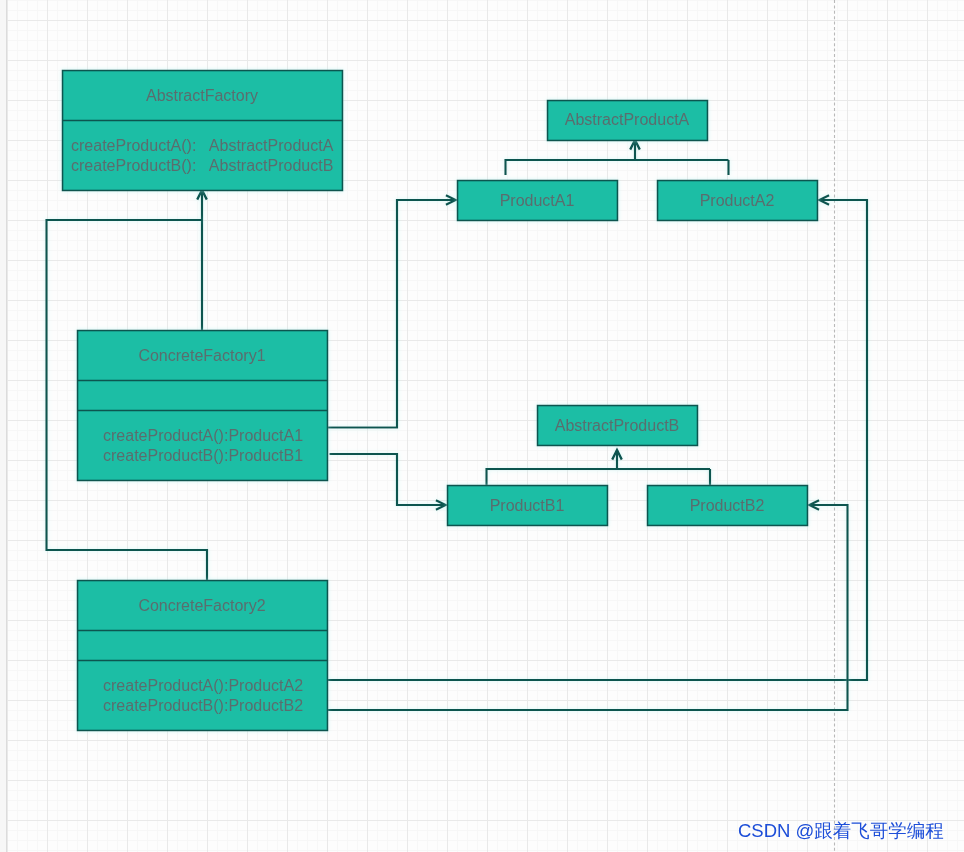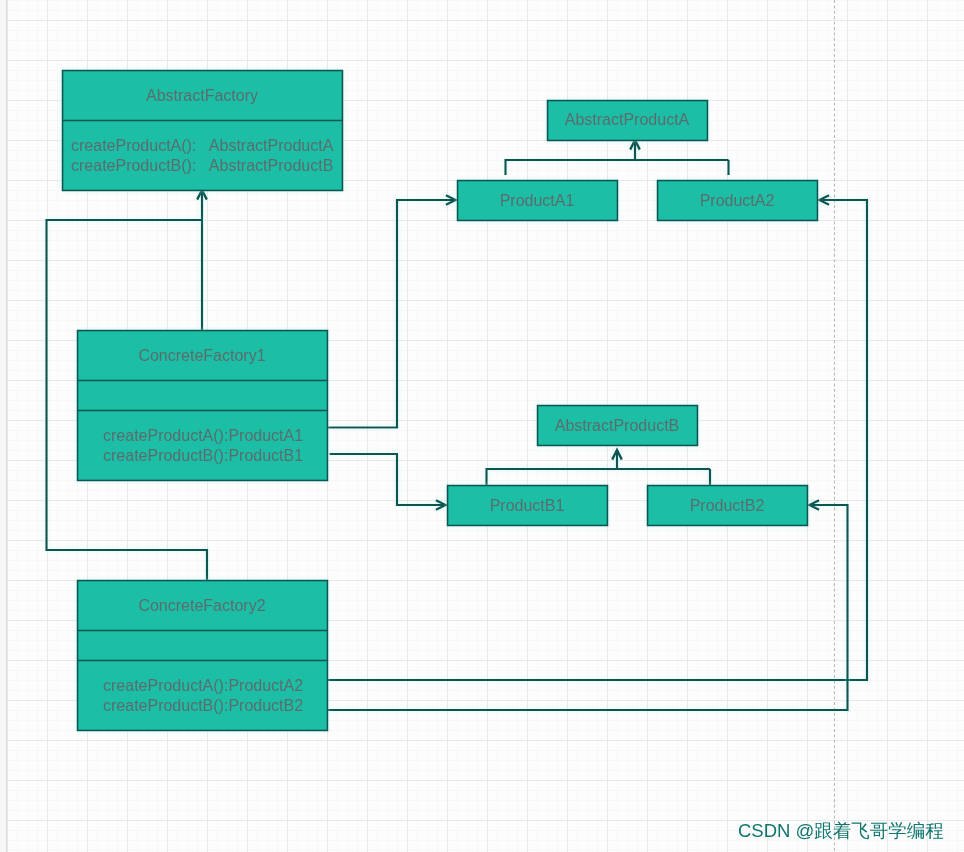--- a/index.html
+++ b/index.html
@@ -10,21 +10,21 @@
     background:#fdfdfd;
     -webkit-font-smoothing:antialiased;
   }
   #canvas{position:relative;width:964px;height:852px;background:#fdfdfd;}
   #grid-background{position:absolute;left:0;top:0;width:964px;height:852px;}
   #page-margin{position:absolute;left:0;top:0;width:6px;height:852px;
                background:#f7f7f7;border-right:1px solid #dcdcdc;}
   svg#diagram-svg{position:absolute;left:0;top:0;width:964px;height:852px;}
   #watermark-label{
     position:absolute;left:738px;top:820px;
-    font-size:18.5px;line-height:22px;color:#0f766e;white-space:nowrap;
+    font-size:18.5px;line-height:22px;color:#1d4ed8;white-space:nowrap;
     user-select:none;
   }
   .cls-title{font-size:16px;fill:#5a6d6e;}
   .cls-attr{font-size:16px;fill:#5a6d6e;white-space:pre;}
 </style>
 </head>
 <body>
 
 <div id="canvas">
 

